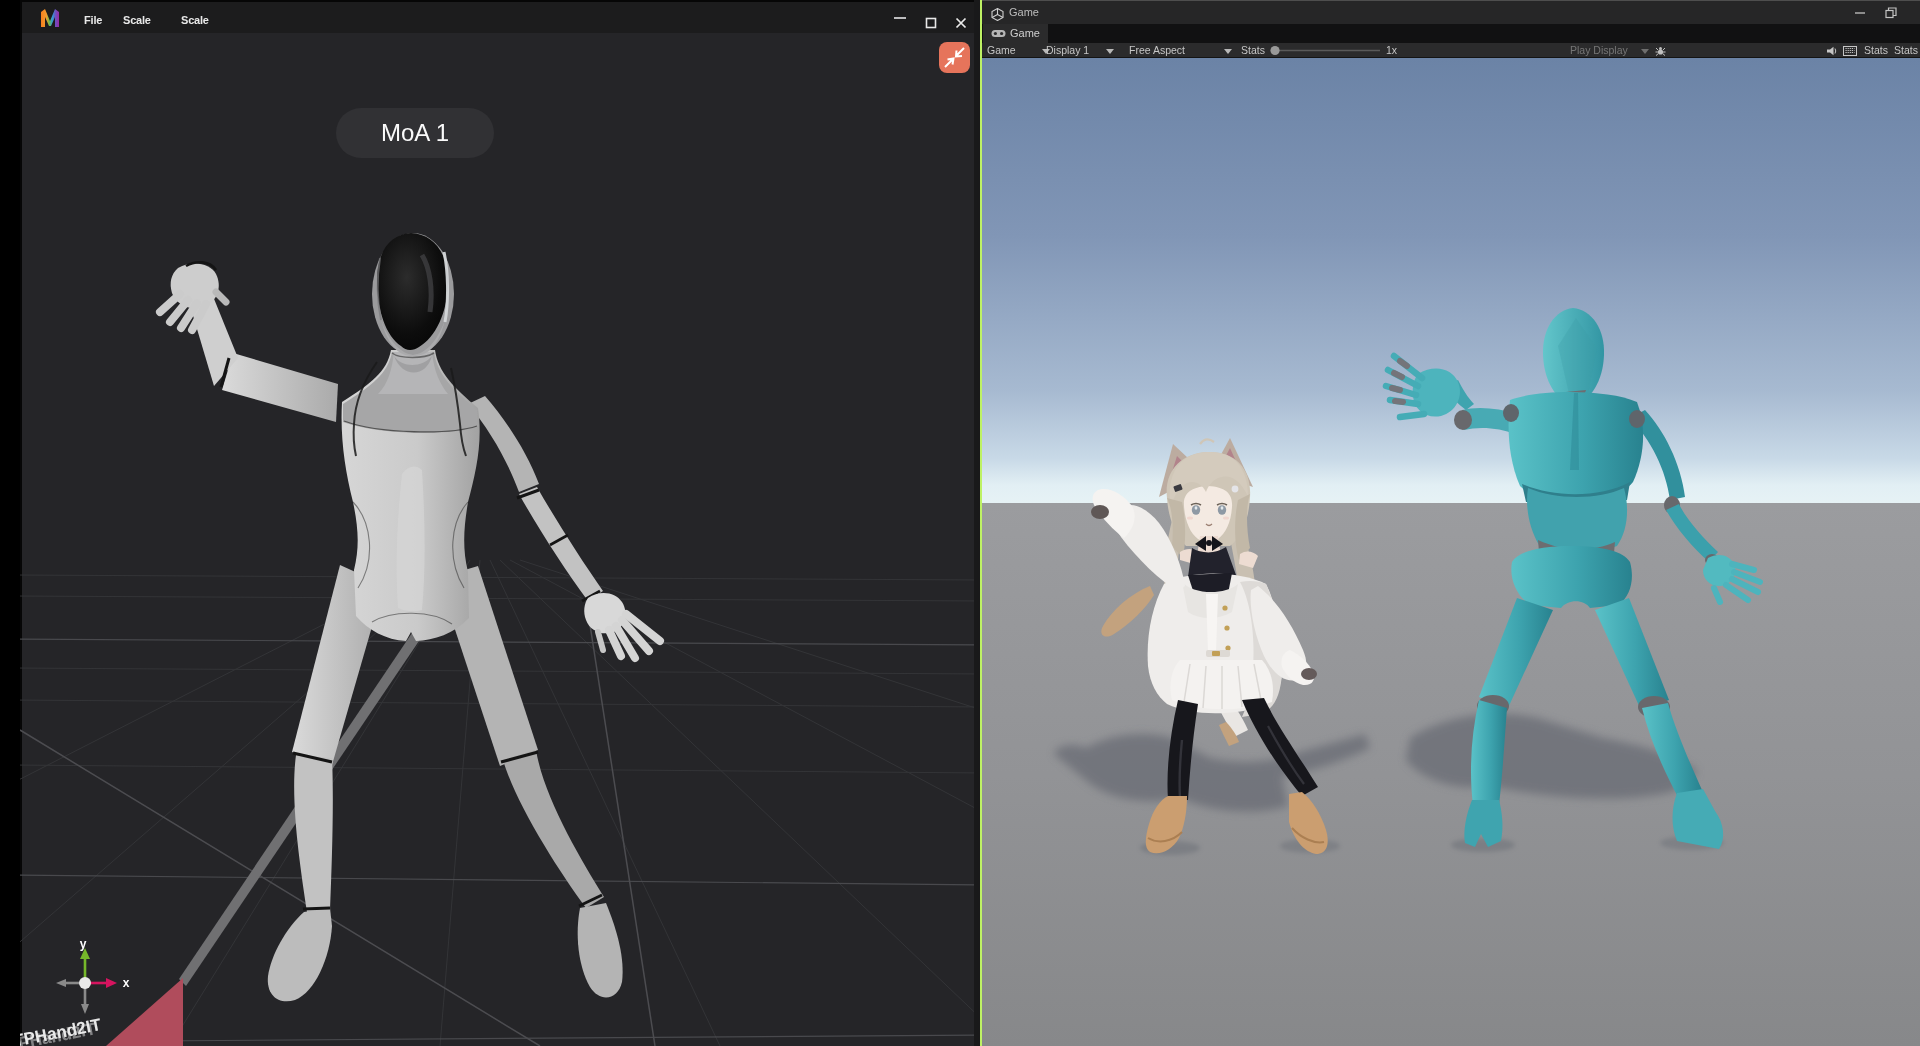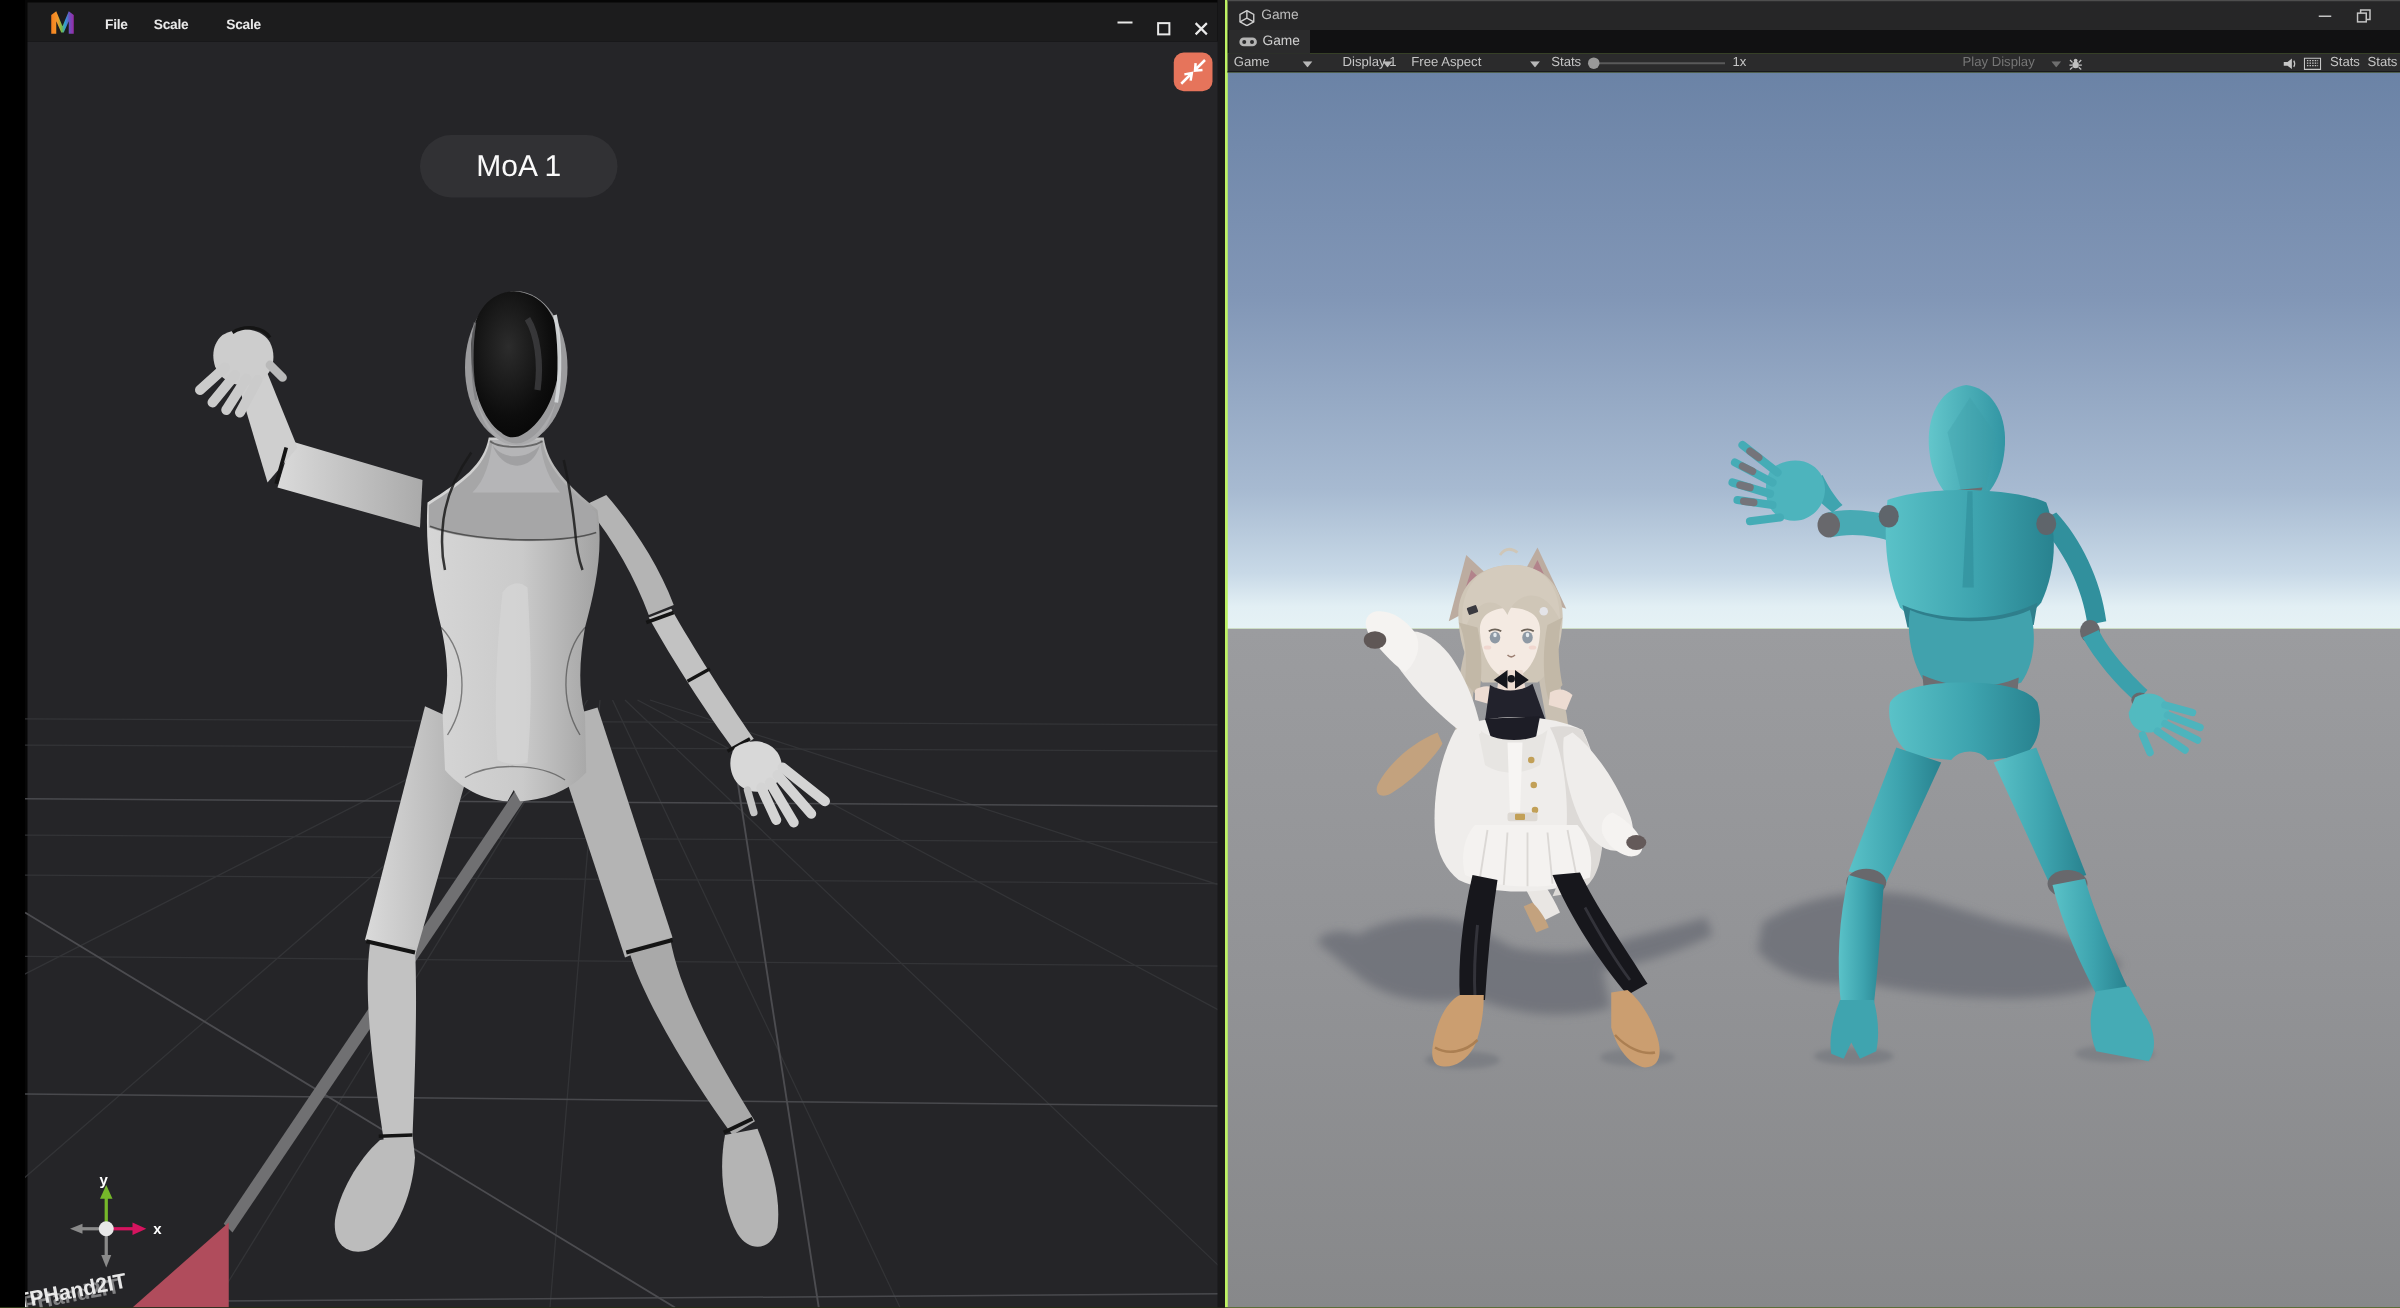--- a/index.html
+++ b/index.html
@@ -231,21 +231,21 @@
           </svg>
         <span class="abs" style="left:27px;top:3px">Game</span>
       </div>
       <span class="abs" style="left:949px;top:2px;color:#9a9a9a;font-size:11px;letter-spacing:0;">⋮</span>
     </div>
     <div id="utool">
       <span class="ut" style="left:5px">Game</span>
       <svg class="abs" style="left:60px;top:6px" width="8" height="5" viewBox="0 0 8 5">
           <path d="M0,0 L8,0 L4,5 Z" fill="#b8b8b8"></path>
         </svg>
-      <span class="ut" style="left:92px">Display 1</span>
+      <span class="ut" style="left:64px">Display 1</span>
       <svg class="abs" style="left:124px;top:6px" width="8" height="5" viewBox="0 0 8 5">
           <path d="M0,0 L8,0 L4,5 Z" fill="#b8b8b8"></path>
         </svg>
       <span class="ut" style="left:147px">Free Aspect</span>
       <svg class="abs" style="left:242px;top:6px" width="8" height="5" viewBox="0 0 8 5">
           <path d="M0,0 L8,0 L4,5 Z" fill="#b8b8b8"></path>
         </svg>
       <span class="ut" style="left:259px">Stats</span>
       <svg class="abs" style="left:286px;top:2px" width="120" height="11" viewBox="0 0 120 11">
           <line x1="8" y1="5.5" x2="112" y2="5.5" stroke="#5a5a5a" stroke-width="1.6"></line>

